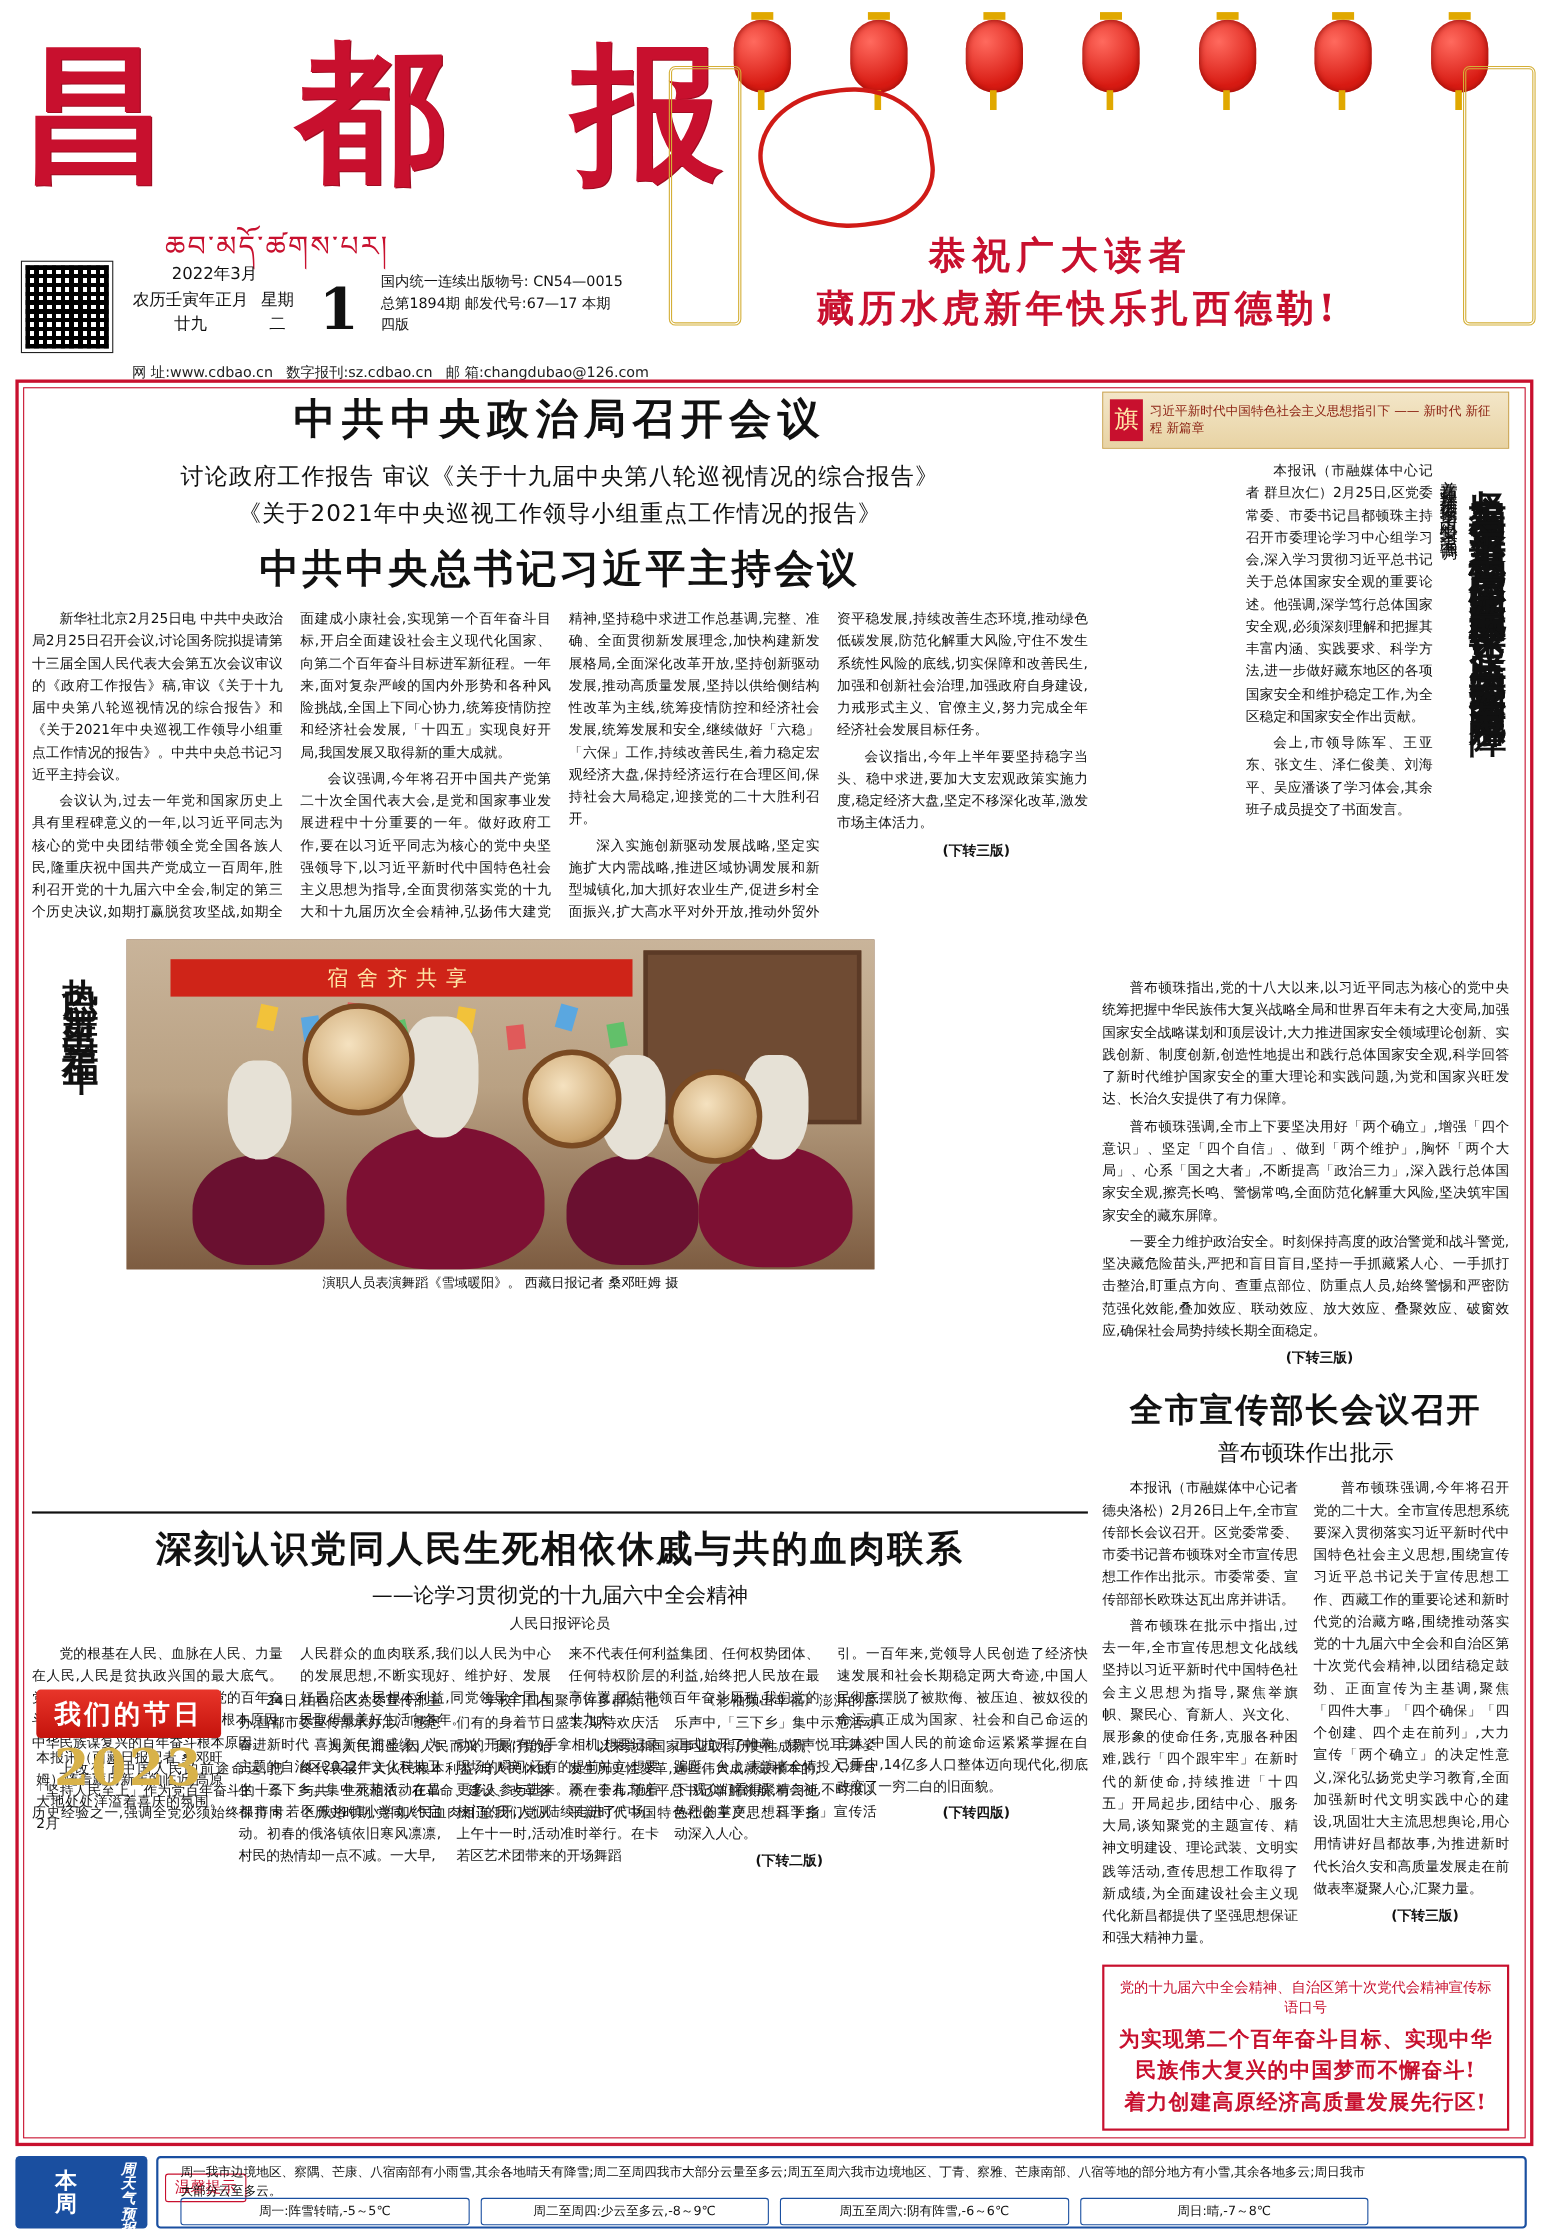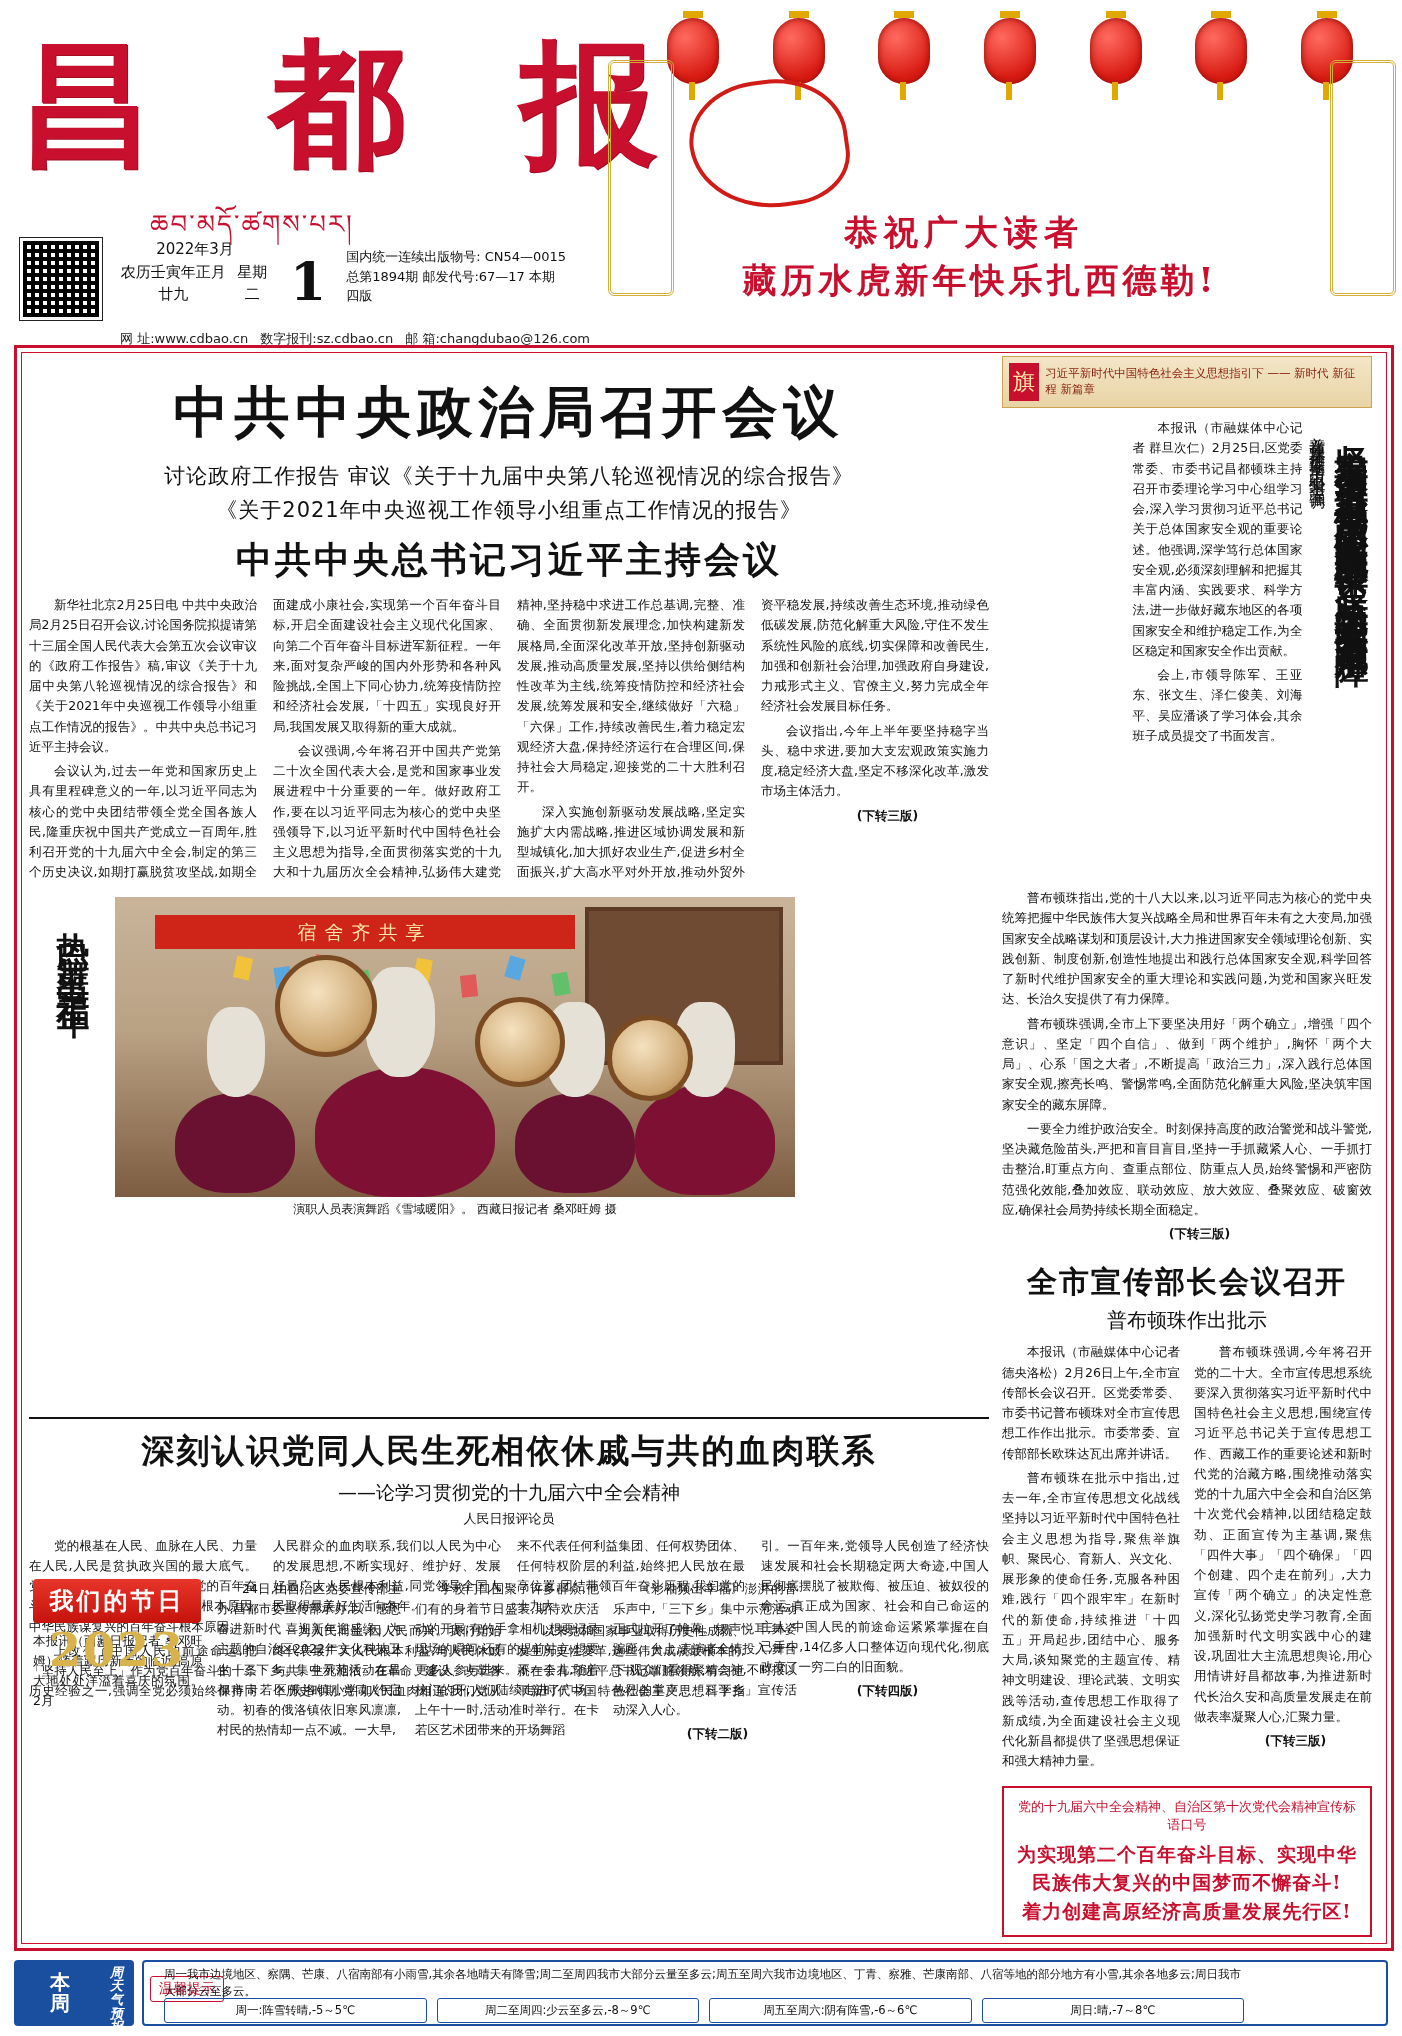--- a/index.html
+++ b/index.html
@@ -37,21 +37,21 @@
   .side-orn.right{left:1330px;}
 
   
   .frame{position:absolute;left:14px;top:345px;width:1374px;height:1600px;border:3px solid #c8102e;padding:0;}
   .frame:before{content:"";position:absolute;left:4px;top:4px;right:4px;bottom:4px;border:1px solid #c8102e;pointer-events:none;}
 
   
   .leftwrap{position:absolute;left:12px;top:8px;width:960px;}
   .rightwrap{position:absolute;left:985px;top:8px;width:370px;}
 
-  h1.head{font-family:"DejaVu Serif",serif;font-size:55px;font-weight:bold;letter-spacing:6px;text-align:center;margin:20px 0 0;color:#111;}
+  h1.head{font-family:"DejaVu Serif",serif;font-size:38px;font-weight:bold;letter-spacing:6px;text-align:center;margin:0 0 0;color:#111;}
   .sub1{text-align:center;font-size:21px;margin-top:12px;letter-spacing:1px;}
   .sub2{text-align:center;font-size:21px;margin-top:6px;letter-spacing:1px;}
   h2.head2{font-family:"DejaVu Serif",serif;font-size:36px;font-weight:bold;text-align:center;letter-spacing:3px;margin:12px 0 10px;}
 
   .bodycols{column-count:4;column-gap:16px;column-rule:0;font-size:12.5px;line-height:1.62;text-align:justify;color:#111;}
   .bodycols p{margin:0 0 4px;text-indent:2em;}
   .cont{color:#111;font-weight:bold;text-align:center;text-indent:0;}
 
   
   .photoblock{position:relative;margin-top:14px;height:330px;}

